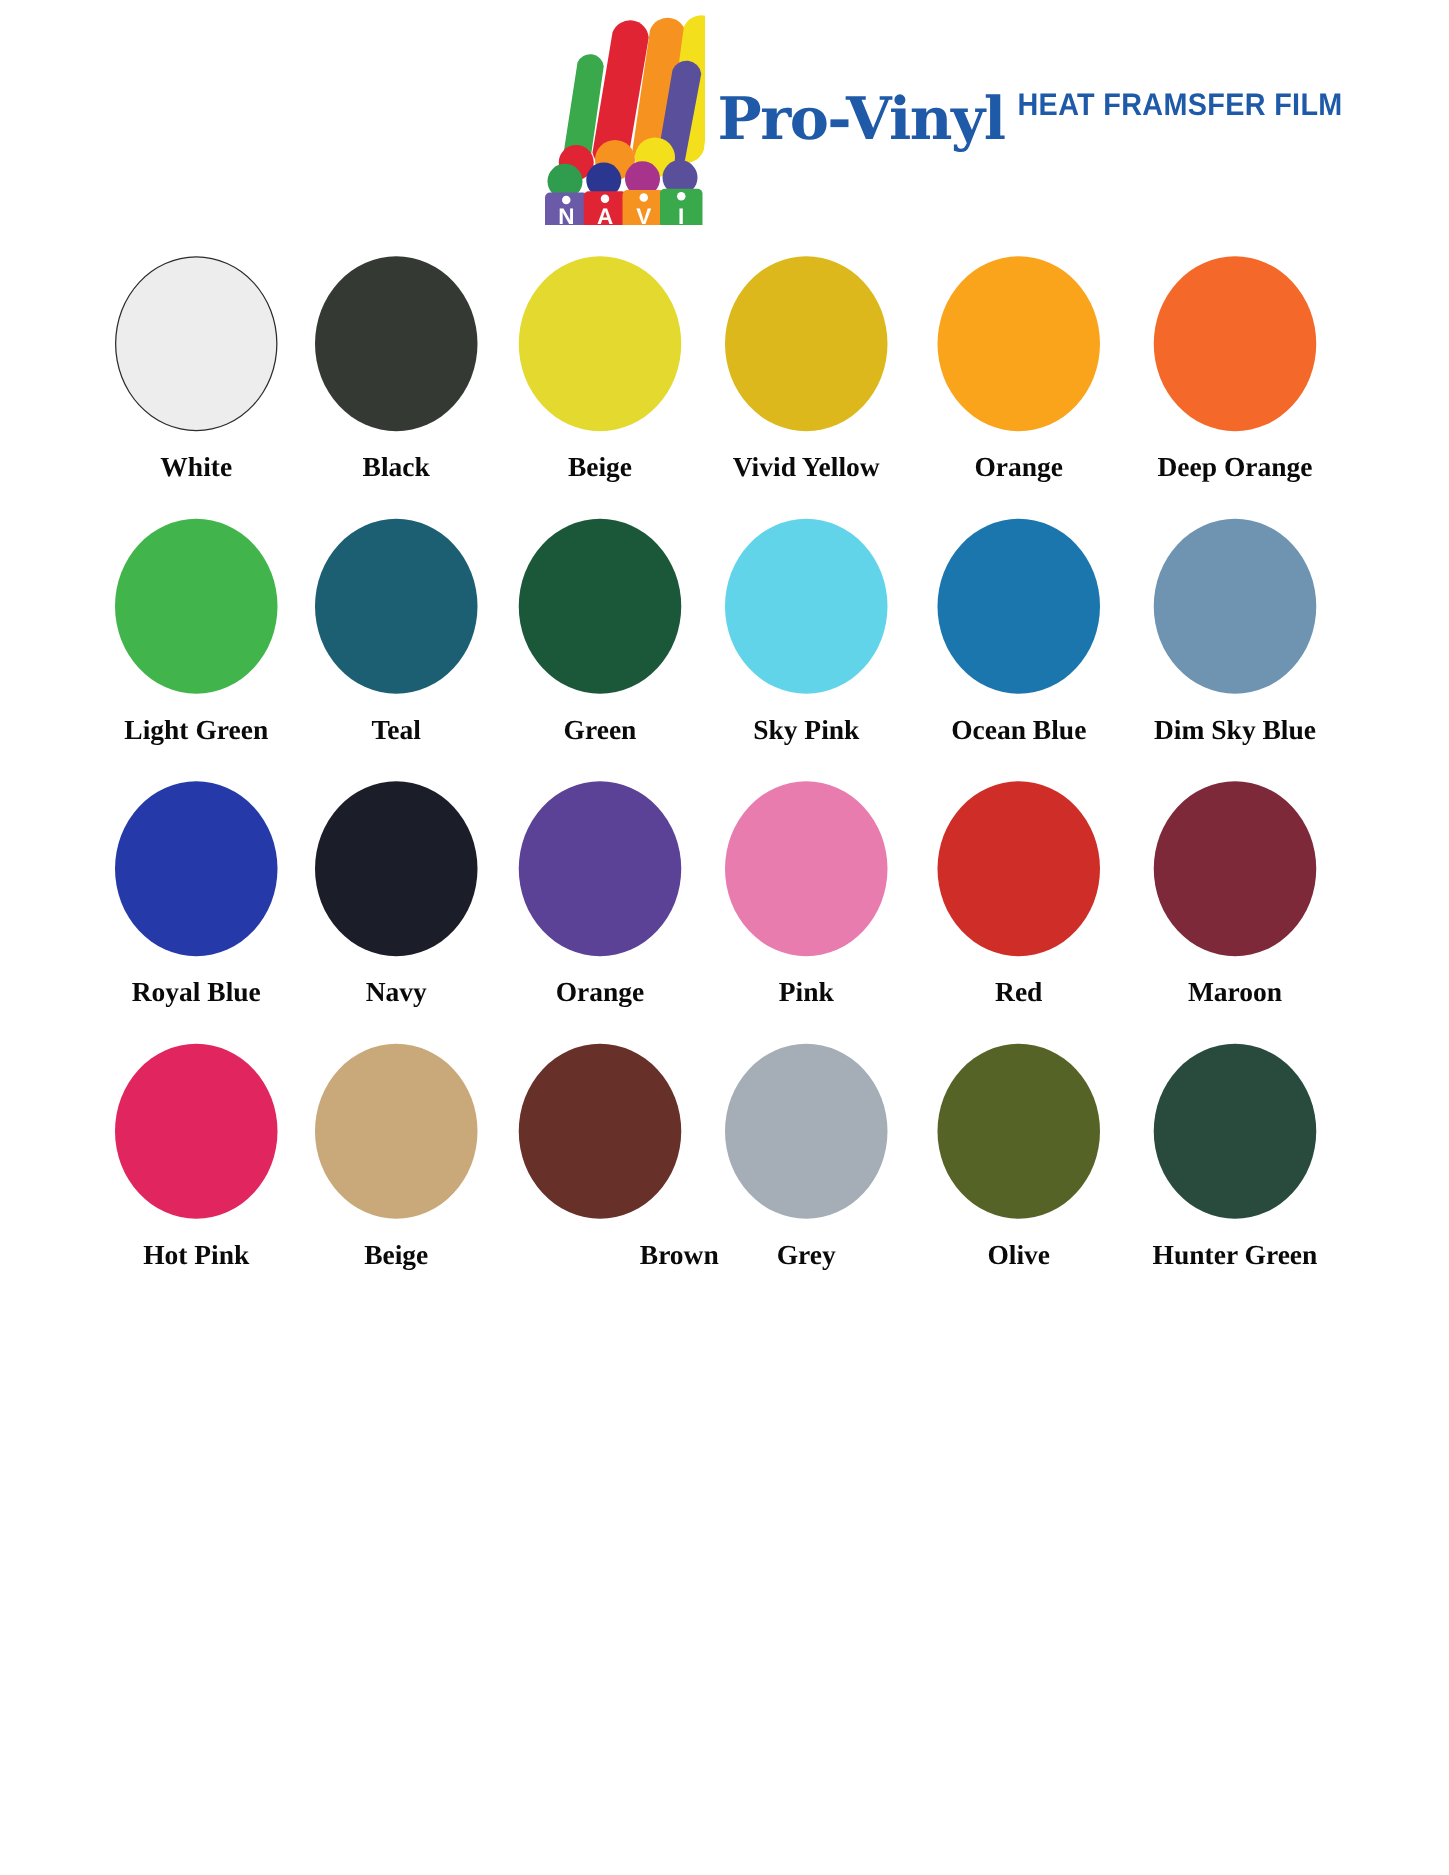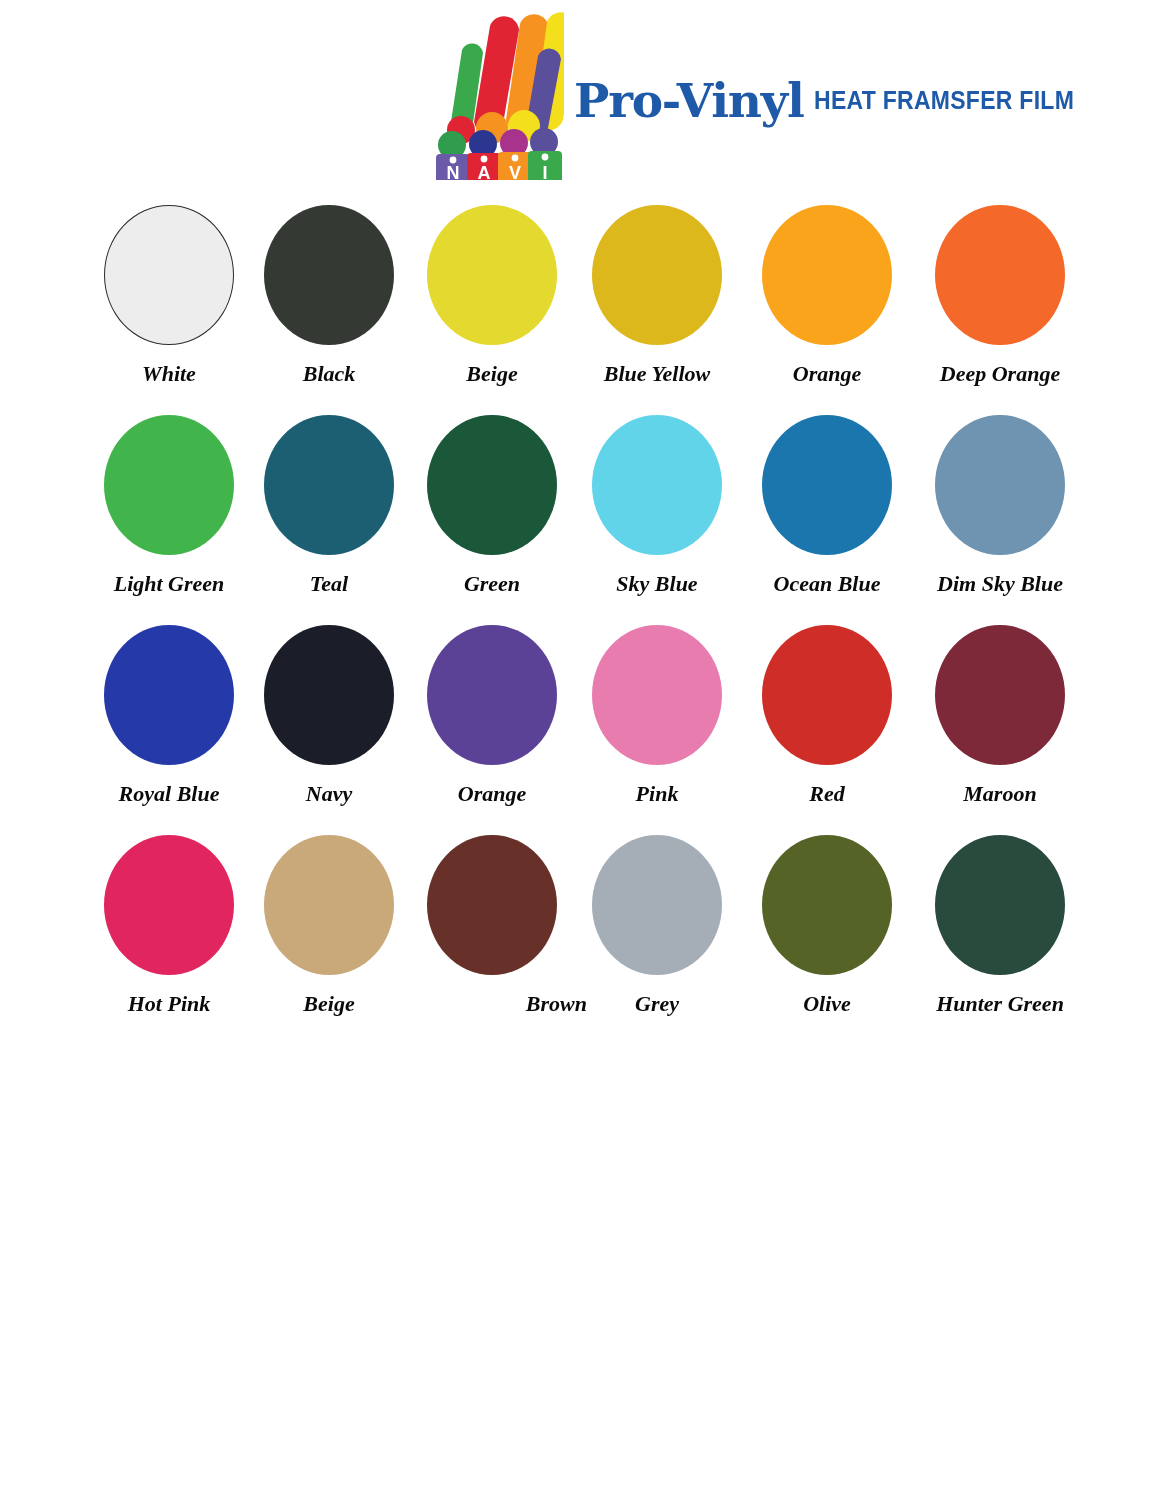--- a/index.html
+++ b/index.html
@@ -21,21 +21,21 @@
     left:432px; top:10px;
     width:132px; height:172px;
   }
   #logo-mark svg{display:block;width:132px;height:172px;}
 
   #brand-block{
     position:absolute;
     left:574px; top:72px;
     height:56px;
     display:flex;
-    align-items:center;
+    align-items:flex-start;
     gap:10px;
     white-space:nowrap;
   }
   #brand-name{
     font-family:"DejaVu Serif", serif;
     font-weight:bold;
     font-size:47px;
     line-height:47px;
     letter-spacing:-1.2px;
     color:#1f5aa8;
@@ -47,23 +47,22 @@
     line-height:25px;
     letter-spacing:0.3px;
     color:#1f5aa8;
     transform:scaleX(0.92);
     transform-origin:left bottom;
   }
 
   
   #swatch-grid{
     position:absolute;
-    left:12px; top:192px;
+    left:0; top:192px;
     width:1094px;
-    font-style:italic;
   }
   .swatch-row{
     position:relative;
     height:210px;
   }
   .swatch-row.row-metallic{height:215px;}
   .swatch-cell{
     position:absolute;
     top:0;
     width:190px;
@@ -168,21 +167,21 @@
       <div class="swatch-cell" style="left: 317px;">
         <div class="swatch-disc" style="background-color: rgb(52, 58, 51);"></div>
         <div class="swatch-label">Black</div>
       </div>
       <div class="swatch-cell" style="left: 480px;">
         <div class="swatch-disc" style="background-color: rgb(227, 217, 47);"></div>
         <div class="swatch-label">Beige</div>
       </div>
       <div class="swatch-cell" style="left: 645px;">
         <div class="swatch-disc" style="background-color: rgb(220, 184, 29);"></div>
-        <div class="swatch-label">Blue Yellow</div>
+        <div class="swatch-label">Vivid Yellow</div>
       </div>
       <div class="swatch-cell" style="left: 815px;">
         <div class="swatch-disc" style="background-color: rgb(250, 164, 28);"></div>
         <div class="swatch-label">Orange</div>
       </div>
       <div class="swatch-cell" style="left: 988px;">
         <div class="swatch-disc" style="background-color: rgb(244, 105, 42);"></div>
         <div class="swatch-label">Deep Orange</div>
       </div>
     </div>
@@ -194,21 +193,21 @@
       <div class="swatch-cell" style="left: 317px;">
         <div class="swatch-disc" style="background-color: rgb(28, 95, 115);"></div>
         <div class="swatch-label">Teal</div>
       </div>
       <div class="swatch-cell" style="left: 480px;">
         <div class="swatch-disc" style="background-color: rgb(27, 88, 58);"></div>
         <div class="swatch-label">Green</div>
       </div>
       <div class="swatch-cell" style="left: 645px;">
         <div class="swatch-disc" style="background-color: rgb(98, 212, 234);"></div>
-        <div class="swatch-label">Sky Blue</div>
+        <div class="swatch-label">Sky Pink</div>
       </div>
       <div class="swatch-cell" style="left: 815px;">
         <div class="swatch-disc" style="background-color: rgb(27, 118, 174);"></div>
         <div class="swatch-label">Ocean Blue</div>
       </div>
       <div class="swatch-cell" style="left: 988px;">
         <div class="swatch-disc" style="background-color: rgb(111, 148, 177);"></div>
         <div class="swatch-label">Dim Sky Blue</div>
       </div>
     </div>

